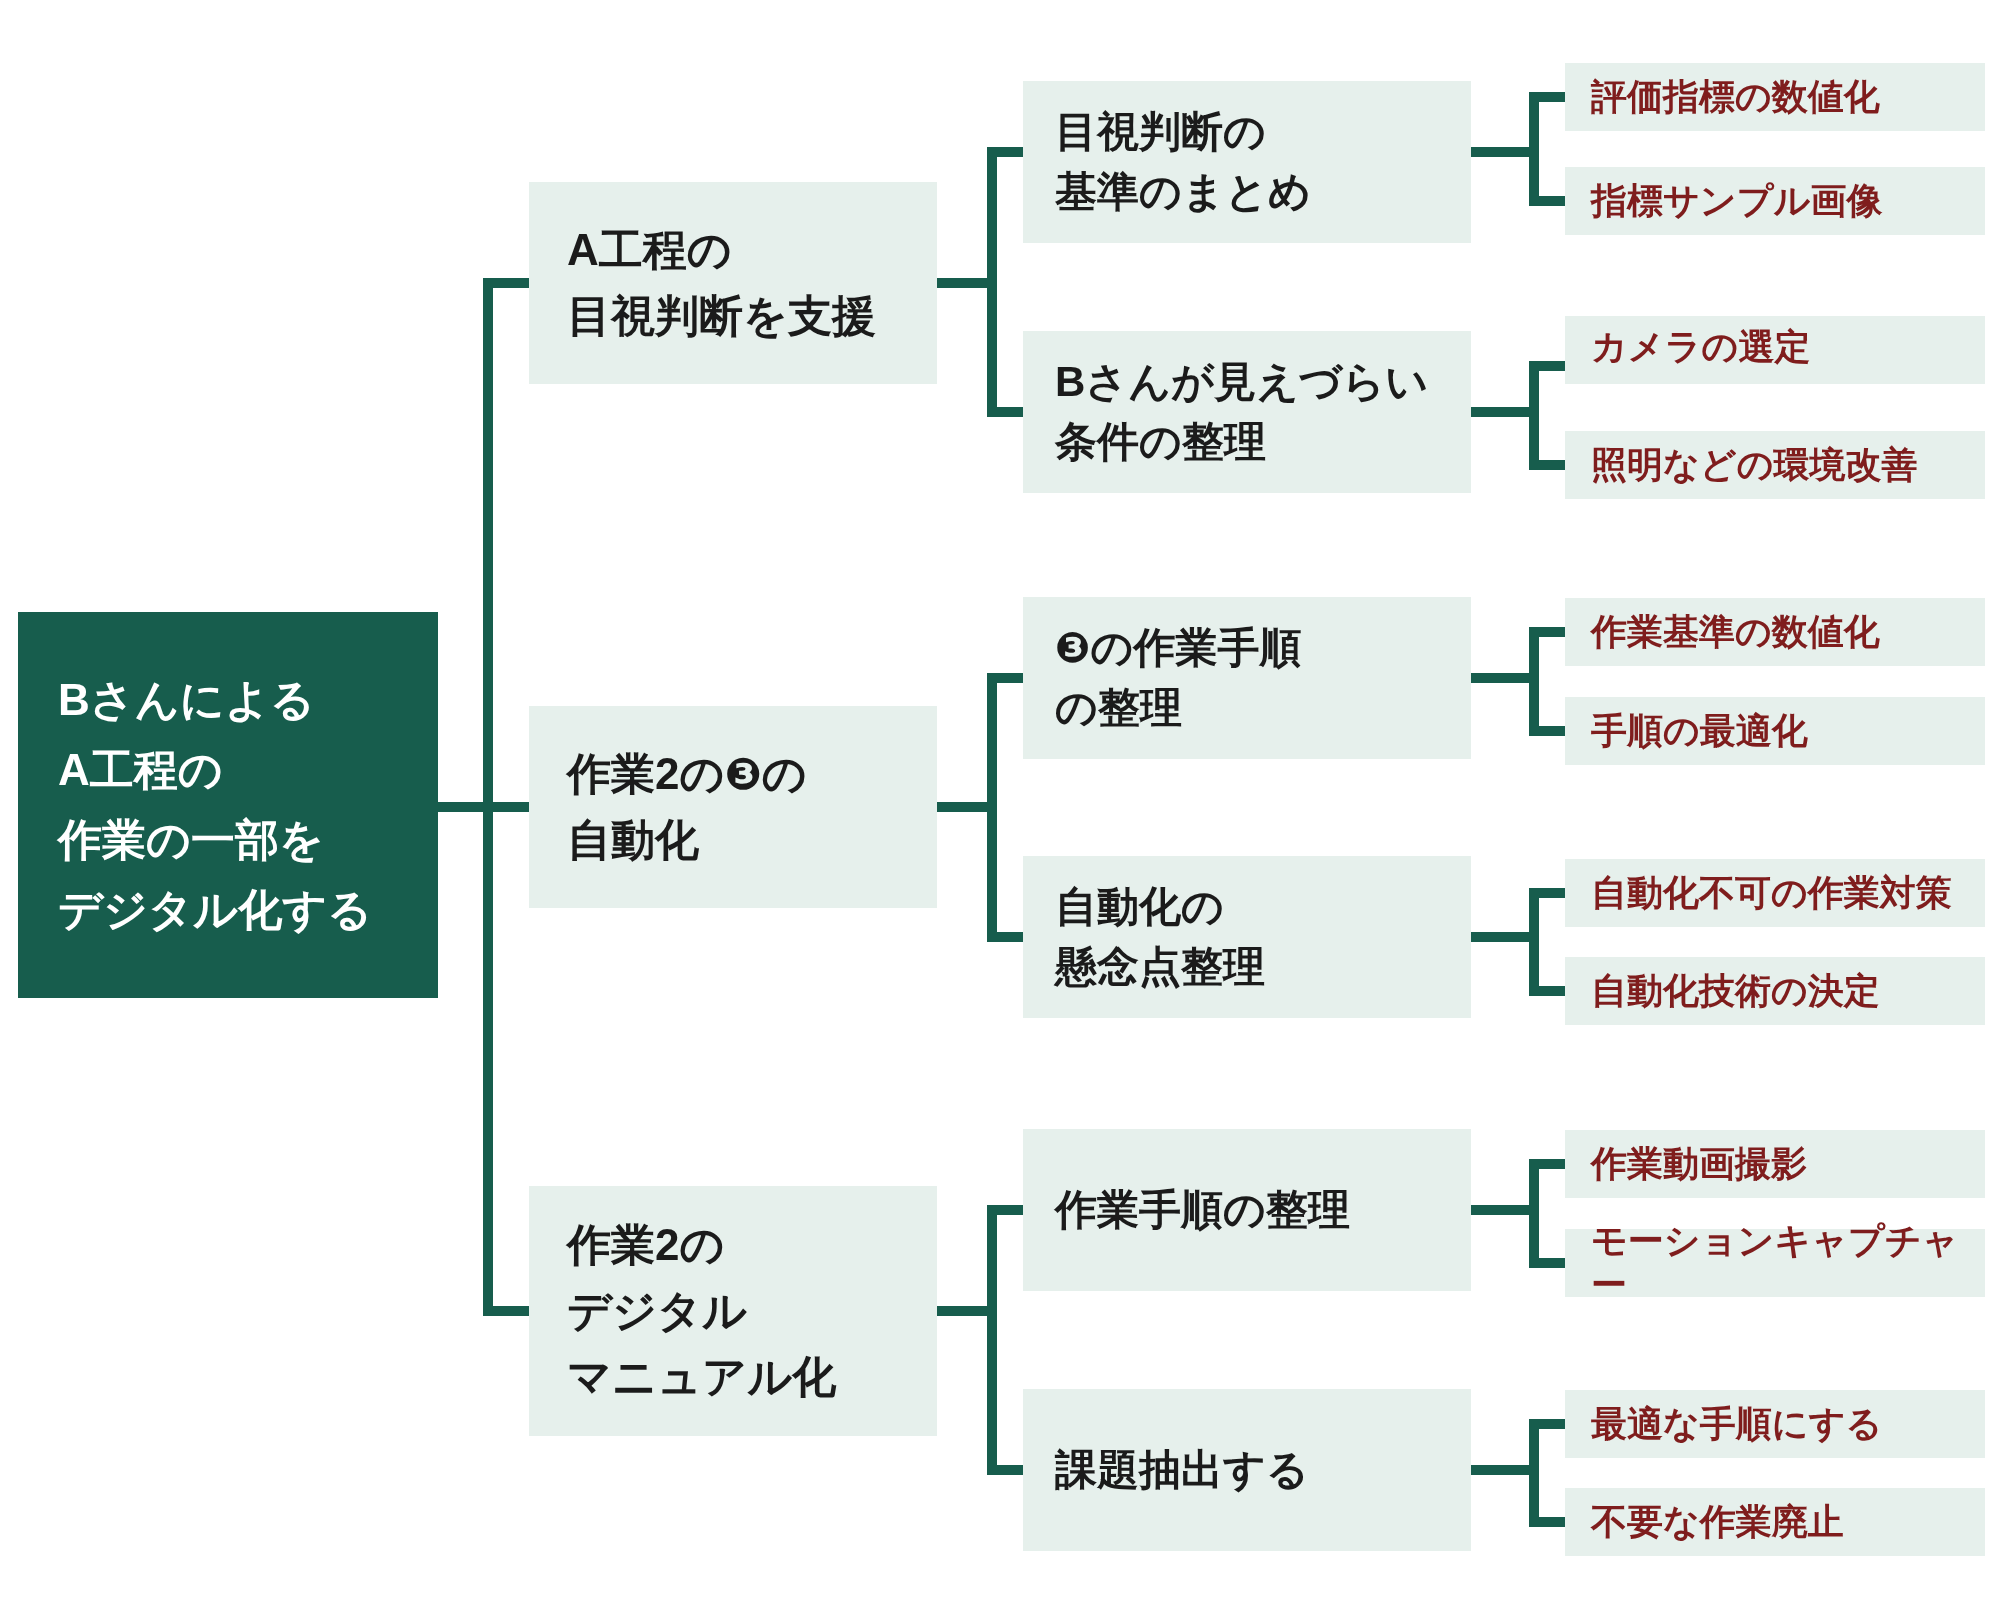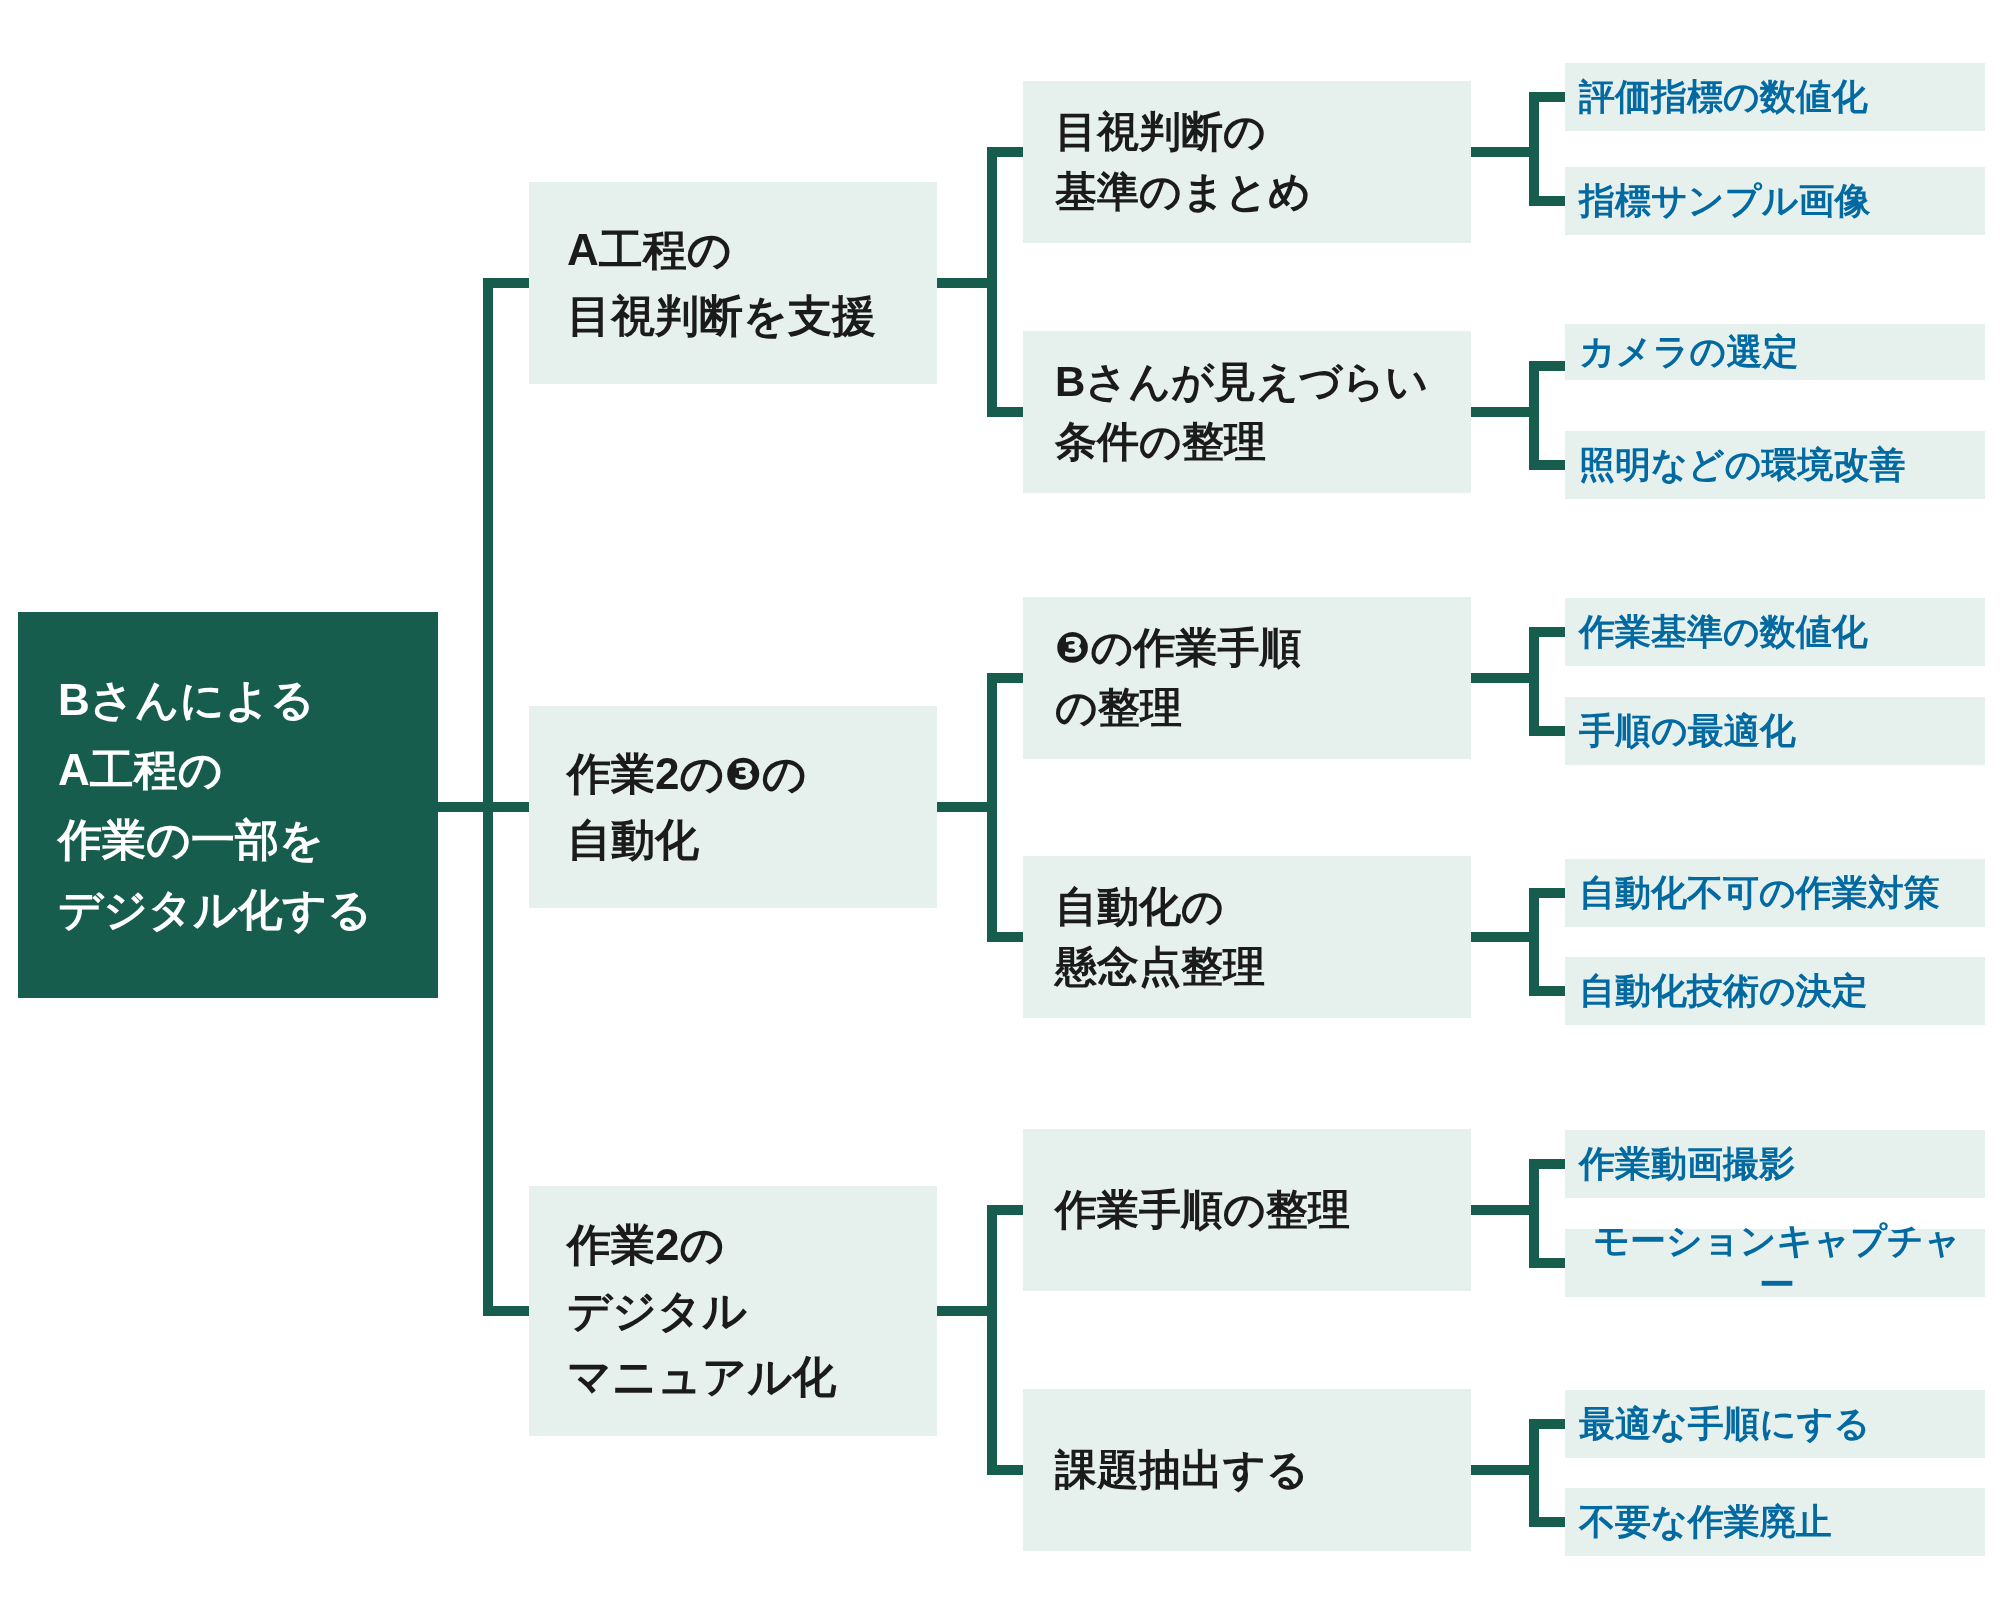--- a/index.html
+++ b/index.html
@@ -42,26 +42,25 @@
   .node-sub {
     background: #e6f0ec;
     color: #1b1b1b;
     font-size: 42px;
     line-height: 60px;
     padding-left: 32px;
     padding-right: 12px;
   }
   .node-leaf {
     background: #e6f0ec;
-    color: #0369a1;
+    color: #7f1d1d;
     font-size: 36px;
     line-height: 44px;
-    padding-left: 14px;
+    padding-left: 26px;
     padding-right: 10px;
-    text-align: center;
   }
   .line {
     position: absolute;
     background: #175d4d;
   }
 </style>
 </head>
 <body>
 
 <div class="canvas">
@@ -159,21 +158,21 @@
   <div class="node node-sub" style="left:1023px; top:1389px; width:448px; height:162px;">
     <span>課題抽出する</span>
   </div>
 
   <div class="node node-leaf" style="left:1565px; top:63px; width:420px; height:68px;">
     <span>評価指標の数値化</span>
   </div>
   <div class="node node-leaf" style="left:1565px; top:167px; width:420px; height:68px;">
     <span>指標サンプル画像</span>
   </div>
-  <div class="node node-leaf" style="left:1565px; top:324px; width:420px; height:56px;">
+  <div class="node node-leaf" style="left:1565px; top:316px; width:420px; height:68px;font-family:Liberation Mono, monospace;">
     <span>カメラの選定</span>
   </div>
   <div class="node node-leaf" style="left:1565px; top:431px; width:420px; height:68px;">
     <span>照明などの環境改善</span>
   </div>
   <div class="node node-leaf" style="left:1565px; top:598px; width:420px; height:68px;">
     <span>作業基準の数値化</span>
   </div>
   <div class="node node-leaf" style="left:1565px; top:697px; width:420px; height:68px;">
     <span>手順の最適化</span>

